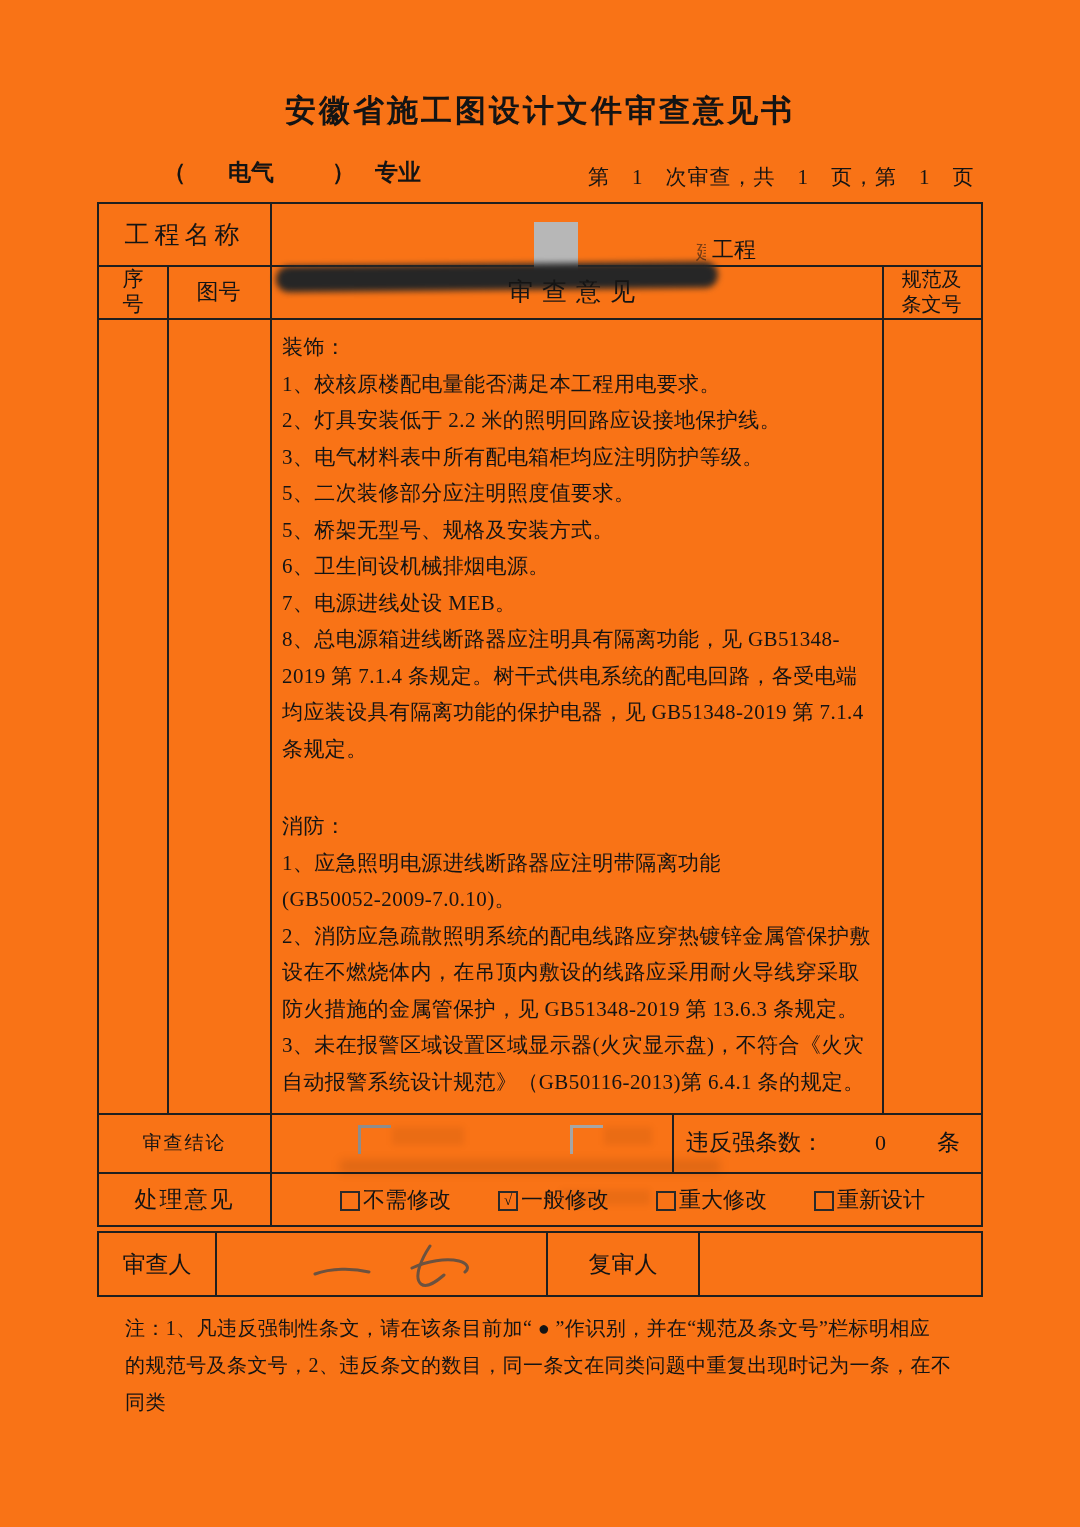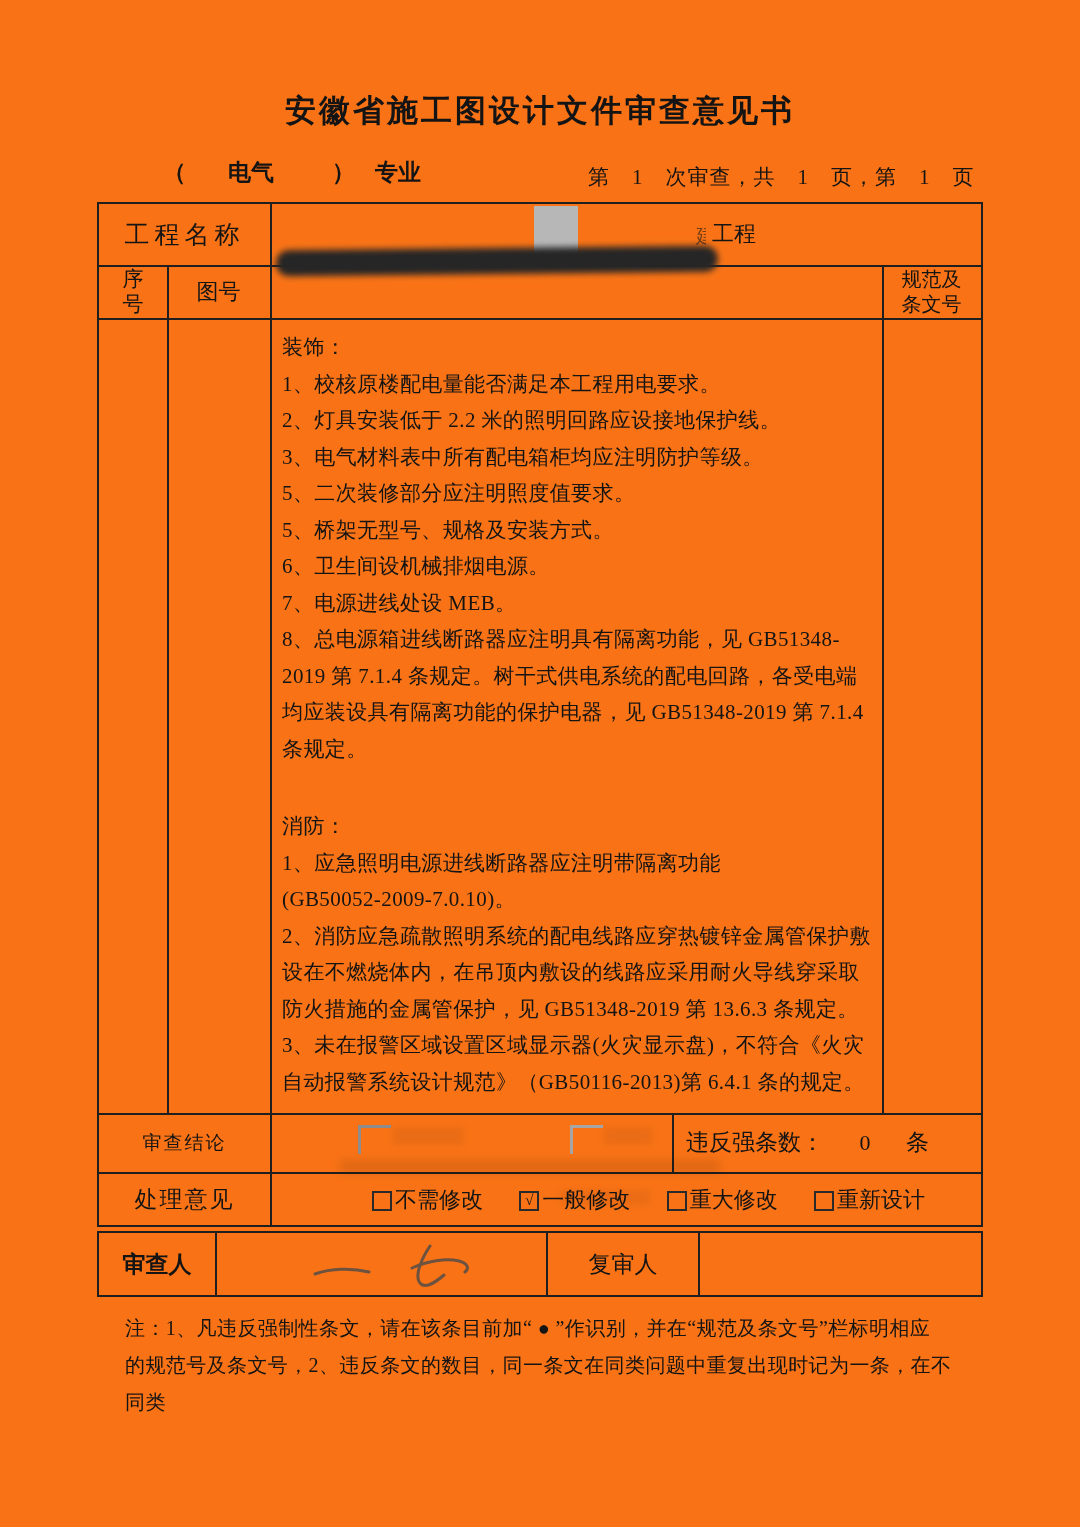--- a/index.html
+++ b/index.html
@@ -21,21 +21,21 @@
   
   .tbl{position:absolute;left:97px;top:202px;width:886px;height:1025px;
        border:2px solid #1f1f1f;box-sizing:border-box;}
   .hl{position:absolute;left:0;right:0;height:2px;background:#1f1f1f;}
   .vl{position:absolute;width:2px;background:#1f1f1f;}
   .cell{position:absolute;box-sizing:border-box;}
   .center{display:flex;align-items:center;justify-content:center;}
 
   
   .c-projlabel{left:0;top:0;width:171px;height:61px;font-size:25px;letter-spacing:5px;}
-  .c-projname{left:173px;top:0;width:709px;height:61px;}
+  .c-projname{left:173px;top:16px;width:709px;height:61px;}
   .c-serial{left:0;top:61px;width:68px;height:53px;font-size:21px;line-height:25px;
             white-space:pre-line;text-align:center;}
   .c-fig{left:68px;top:61px;width:103px;height:53px;font-size:22px;}
   .c-oph{left:171px;top:61px;width:612px;height:53px;font-size:25px;letter-spacing:9px;}
   .c-codeh{left:783px;top:61px;width:99px;height:53px;font-size:20px;line-height:25px;
            white-space:pre-line;text-align:center;}
 
   
   .c-body{left:171px;top:114px;width:612px;height:795px;overflow:hidden;
           padding:11px 4px 0 12px;font-size:21px;line-height:36.5px;letter-spacing:.4px;}
@@ -53,38 +53,38 @@
   
   .c-conclabel{left:0;top:909px;width:171px;height:59px;font-size:19px;letter-spacing:2px;}
   .c-concmid{left:171px;top:909px;width:402px;height:59px;}
   .bracket{position:absolute;width:30px;height:26px;border-left:3px solid #8d8d8d;
            border-top:3px solid #8d8d8d;}
   .b1{left:88px;top:12px;}
   .b2{left:300px;top:12px;border-color:#a6a6a6;}
   .ghost{position:absolute;background:rgba(0,0,0,.06);filter:blur(3px);}
   .smear{position:absolute;background:rgba(0,0,0,.10);filter:blur(5px);}
   .c-viol{left:573px;top:909px;width:309px;height:59px;display:flex;align-items:center;
-          justify-content:space-between;padding:0 52px 0 14px;}
+          justify-content:space-between;padding:0 21px 0 14px;}
   .viol-label{font-size:23px;}
   .viol-count{font-size:22px;}
   .viol-unit{font-size:23px;}
 
   
   .c-actlabel{left:0;top:968px;width:171px;height:55px;font-size:23px;letter-spacing:2px;}
   .c-actopts{left:171px;top:968px;width:711px;height:55px;display:flex;align-items:center;
-             justify-content:space-between;padding:0 56px 0 102px;}
+             justify-content:space-between;padding:0 56px 0 70px;}
   .opt{display:flex;align-items:center;font-size:22px;}
   .cb{width:16px;height:16px;border:2px solid #2a2a2a;display:flex;align-items:center;
       justify-content:center;margin-right:3px;font-size:15px;line-height:15px;
       position:relative;top:1px;flex:0 0 auto;}
 
   
   .sig{position:absolute;left:97px;top:1231px;width:886px;height:66px;
        border:2px solid #1f1f1f;box-sizing:border-box;}
-  .s1{left:0;top:0;width:116px;height:62px;font-size:23px;font-weight:bold;}
+  .s1{left:0;top:0;width:116px;height:62px;font-size:23px;}
   .s2{left:118px;top:0;width:329px;height:62px;}
   .s3{left:449px;top:0;width:150px;height:62px;font-size:23px;}
   .s4{left:601px;top:0;width:281px;height:62px;}
   .signature{position:absolute;left:92px;top:8px;width:200px;height:50px;opacity:.8;
              filter:blur(.4px);}
 
   
   .notes{position:absolute;left:125px;top:1310px;width:830px;font-size:20px;
          line-height:37px;letter-spacing:.4px;}
   .boxed{display:inline-block;border:2px solid #2a2a2a;padding:0 4px;line-height:23px;
@@ -120,20 +120,21 @@
     <div class="cell c-projname">
       <div class="grayblock"></div>
       <div class="smudge"></div>
       <div class="frag">建</div>
       <div class="projname-suffix">工程</div>
     </div>
 
     <div class="cell center c-serial">序
 号</div>
     <div class="cell center c-fig">图号</div>
+    <div class="cell center c-oph">审查意见</div>
     <div class="cell center c-codeh">规范及
 条文号</div>
 
     <div class="cell c-body">
       <p>装饰：</p>
       <div>
 
       <p>1、校核原楼配电量能否满足本工程用电要求。</p>
           <p>2、灯具安装低于 2.2 米的照明回路应设接地保护线。</p>
           <p>3、电气材料表中所有配电箱柜均应注明防护等级。</p>

